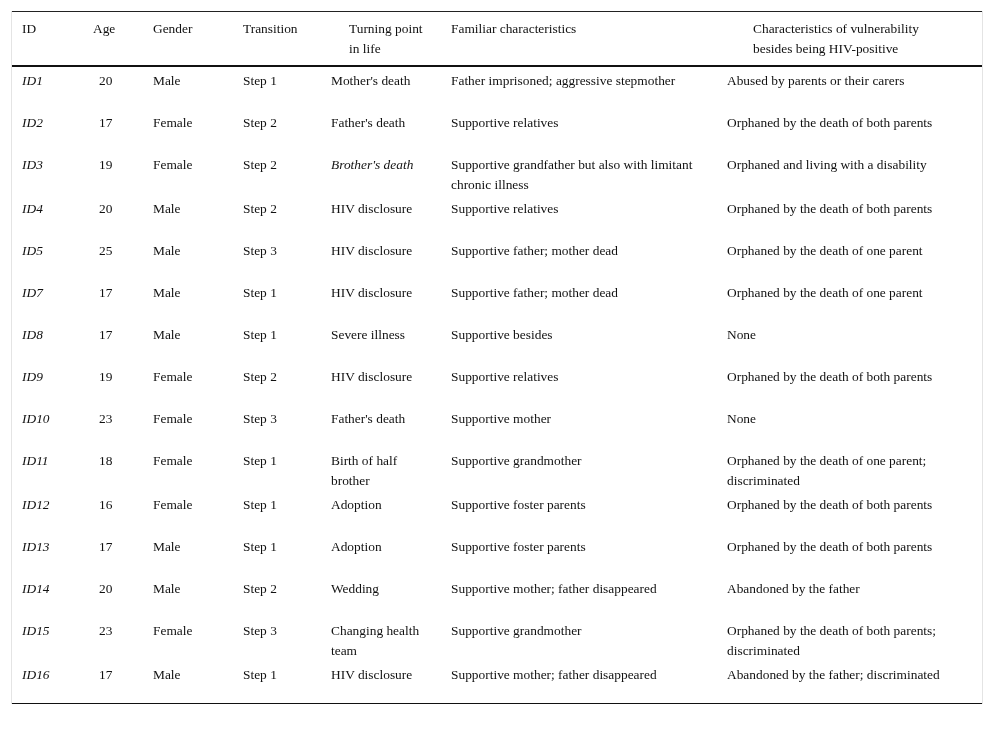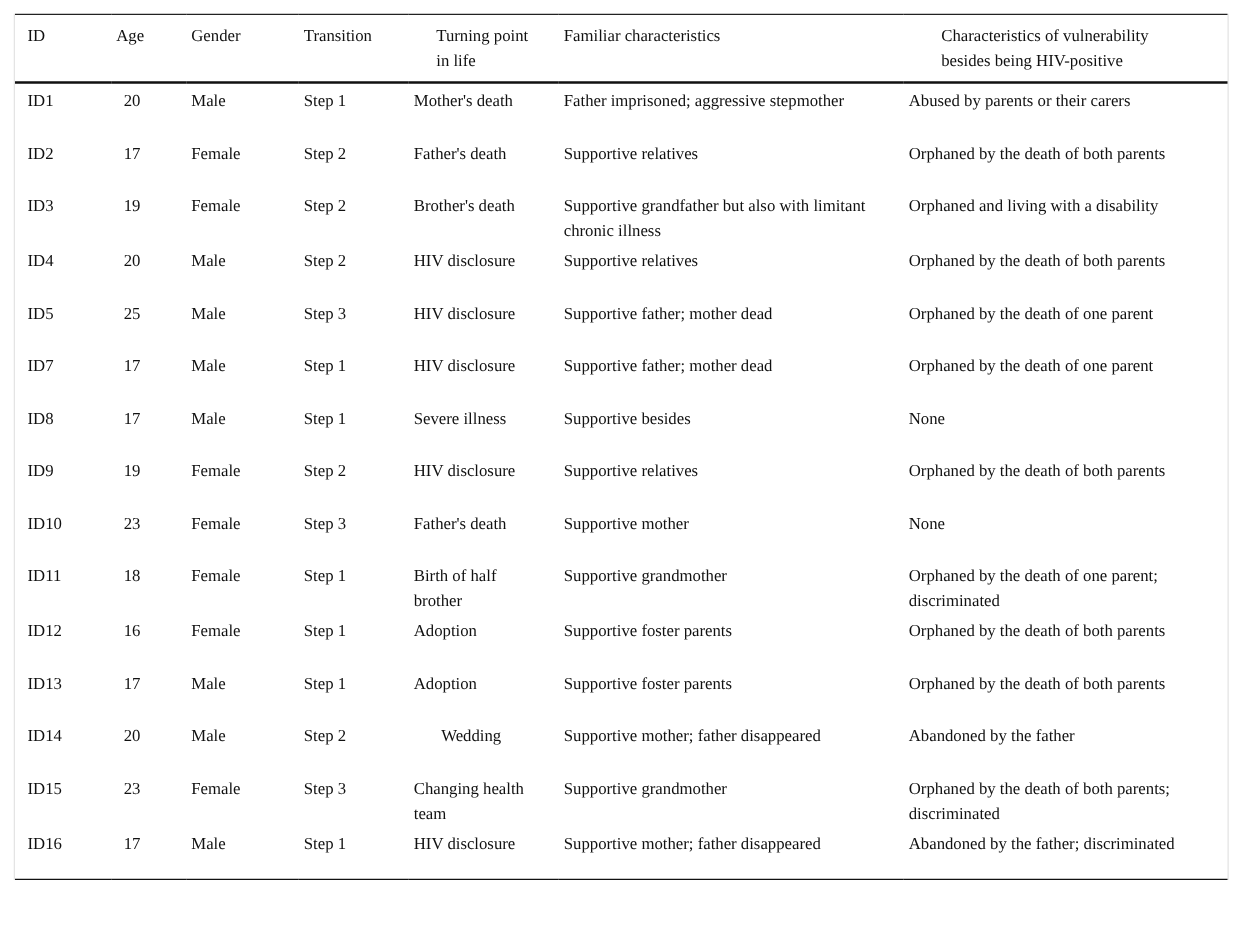--- a/index.html
+++ b/index.html
@@ -6,21 +6,21 @@
     body { width: 992px; height: 753px; overflow: hidden; position: relative;
            font-family: "Liberation Serif", "DejaVu Serif", serif; color: #111; font-size: 13.4px; }
     .table-wrap { position: absolute; left: 11px; top: 11px; width: 970px;
                   border-left: 1px solid #e4e4e4; border-right: 1px solid #e4e4e4; }
     table { border-collapse: collapse; width: 970px; table-layout: fixed; }
     thead tr { border-top: 1px solid #222; border-bottom: 2px solid #111; }
     tbody tr:last-child { border-bottom: 1.5px solid #111; }
     th { font-weight: normal; text-align: left; vertical-align: top; padding: 7px 4px 6px 4px; line-height: 20px; height: 40px; }
     th.left { text-align: left; padding-left: 10px; }
     td { vertical-align: top; padding: 4px 4px 0 4px; line-height: 20px; height: 38px; }
-    td.c-id { padding-left: 10px; }
+    td.c-id { padding-left: 10px; font-style: italic; }
     col.c1 { width: 77px; } col.c2 { width: 60px; } col.c3 { width: 90px; } col.c4 { width: 88px; }
     col.c5 { width: 120px; } col.c6 { width: 276px; } col.c7 { width: 259px; }
     td.c-age { padding-left: 10px; }
     td.c-turn, td.c-fam, td.c-vul { padding-left: 4px; margin-top: 36px; }
   </style>
 </head>
 <body>
 
 <div class="table-wrap">
   <table>
@@ -61,21 +61,21 @@
           <td class="c-trans">Step 2</td>
           <td class="c-turn" style="padding-right: 24px;">Father's death</td>
           <td class="c-fam">Supportive relatives</td>
           <td class="c-vul">Orphaned by the death of both parents</td>
         </tr>
         <tr>
           <td class="c-id">ID3</td>
           <td class="c-age">19</td>
           <td class="c-gender">Female</td>
           <td class="c-trans">Step 2</td>
-          <td class="c-turn" style="padding-right: 24px;">Brother's death</td>
+          <td class="c-turn" style="padding-right: 24px; font-style: italic;">Brother's death</td>
           <td class="c-fam">Supportive grandfather but also with limitant chronic illness</td>
           <td class="c-vul">Orphaned and living with a disability</td>
         </tr>
         <tr>
           <td class="c-id">ID4</td>
           <td class="c-age">20</td>
           <td class="c-gender">Male</td>
           <td class="c-trans">Step 2</td>
           <td class="c-turn" style="padding-right: 24px;">HIV disclosure</td>
           <td class="c-fam">Supportive relatives</td>
@@ -151,21 +151,21 @@
           <td class="c-trans">Step 1</td>
           <td class="c-turn" style="padding-right: 24px;">Adoption</td>
           <td class="c-fam">Supportive foster parents</td>
           <td class="c-vul">Orphaned by the death of both parents</td>
         </tr>
         <tr>
           <td class="c-id">ID14</td>
           <td class="c-age">20</td>
           <td class="c-gender">Male</td>
           <td class="c-trans">Step 2</td>
-          <td class="c-turn" style="padding-right: 24px; text-align: center;">Wedding</td>
+          <td class="c-turn" style="padding-right: 24px;">Wedding</td>
           <td class="c-fam">Supportive mother; father disappeared</td>
           <td class="c-vul">Abandoned by the father</td>
         </tr>
         <tr>
           <td class="c-id">ID15</td>
           <td class="c-age">23</td>
           <td class="c-gender">Female</td>
           <td class="c-trans">Step 3</td>
           <td class="c-turn" style="padding-right: 24px;">Changing health team</td>
           <td class="c-fam">Supportive grandmother</td>

